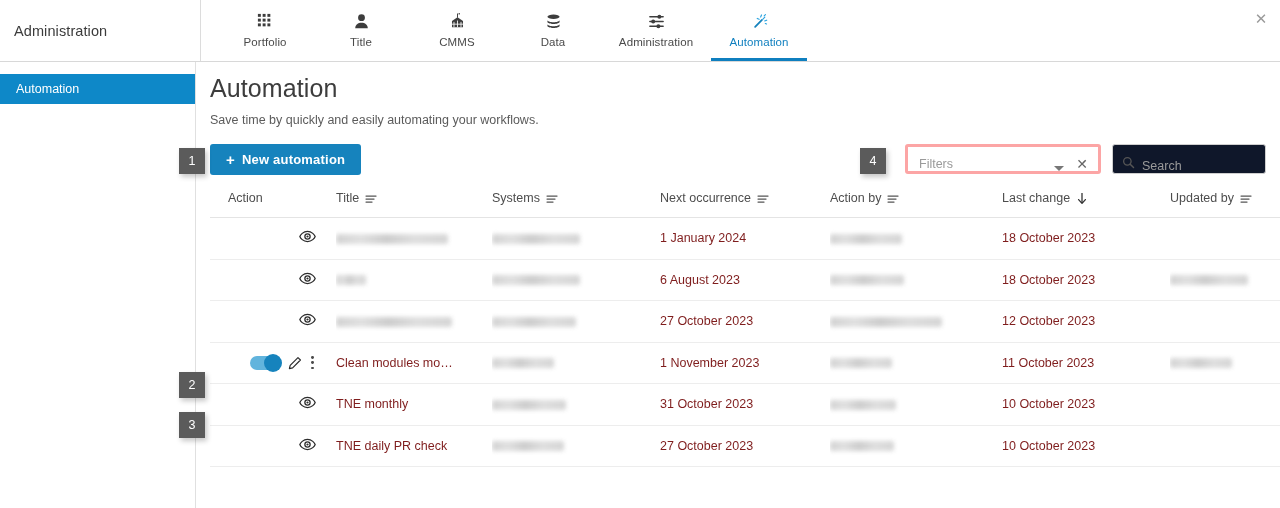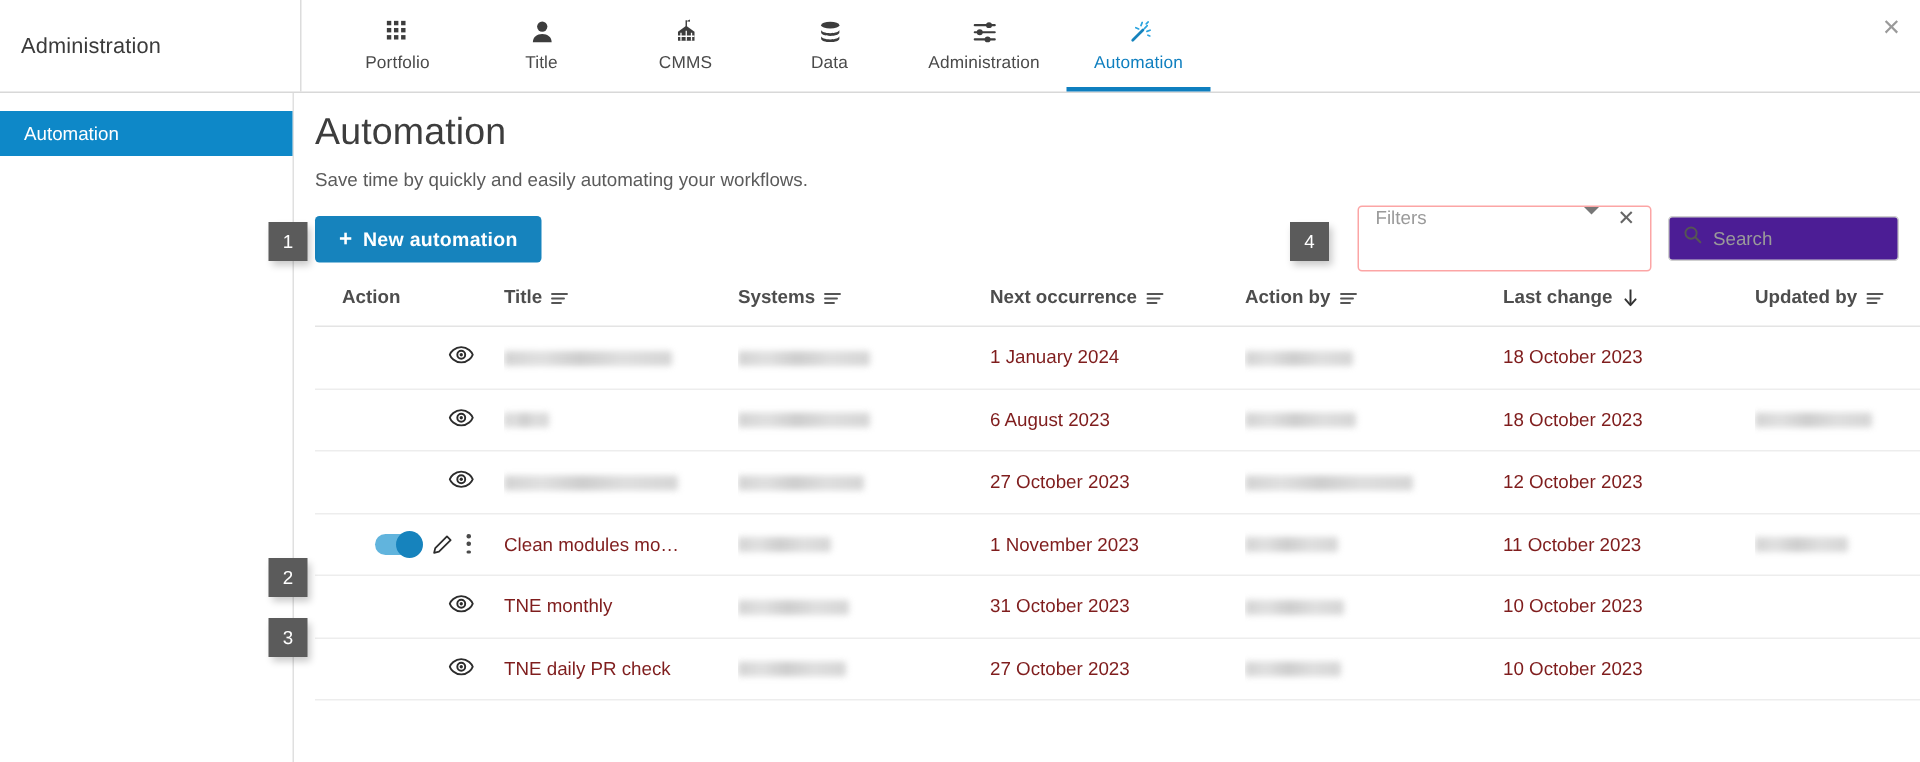--- a/index.html
+++ b/index.html
@@ -170,26 +170,26 @@
   .btn-primary .plus { font-size: 15px; font-weight: bold; line-height: 1; }
 
   .toolbar-right {
     margin-left: auto;
     display: flex;
     align-items: center;
     gap: 11px;
   }
   .filters-box {
     width: 196px;
-    height: 44px;
-    border: 1px solid #fca5a5;
+    height: 30px;
+    border: 3px solid #fca5a5;
     border-radius: 3px;
     background: #fff;
     display: flex;
-    align-items: flex-start;
+    align-items: flex-end;
     padding: 0 8px 0 11px;
     box-sizing: border-box;
     cursor: text;
   }
   .filters-box .fh {
     flex: 1;
     font-size: 12.5px;
     color: #9a9a9a;
   }
   .caret-dn {
@@ -205,23 +205,23 @@
     font-size: 14px;
     line-height: 1;
     cursor: pointer;
     padding: 0 2px;
   }
   .search-box {
     width: 154px;
     height: 30px;
     border: 1px solid #cfcfcf;
     border-radius: 3px;
-    background: #4c1d95;
-    display: flex;
-    align-items: center;
+    background: #0f172a;
+    display: flex;
+    align-items: flex-end;
     padding: 0 8px 0 9px;
     box-sizing: border-box;
     gap: 7px;
     cursor: text;
   }
   .search-box .sh {
     font-size: 12.5px;
     color: #9a9a9a;
   }
 
@@ -230,21 +230,21 @@
     margin: 16px 0 0 14px;
     width: calc(100% - 14px);
   }
   table.grid {
     width: 100%;
     border-collapse: collapse;
     table-layout: fixed;
   }
   table.grid th {
     text-align: left;
-    font-weight: 700;
+    font-weight: 400;
     font-size: 12.5px;
     color: #4d4d4d;
     padding: 0 0 12px 0;
     vertical-align: middle;
     white-space: nowrap;
   }
   table.grid thead tr { border-bottom: 1px solid #e4e4e4; }
   table.grid td {
     font-size: 12.5px;
     color: #7f1d1d;

